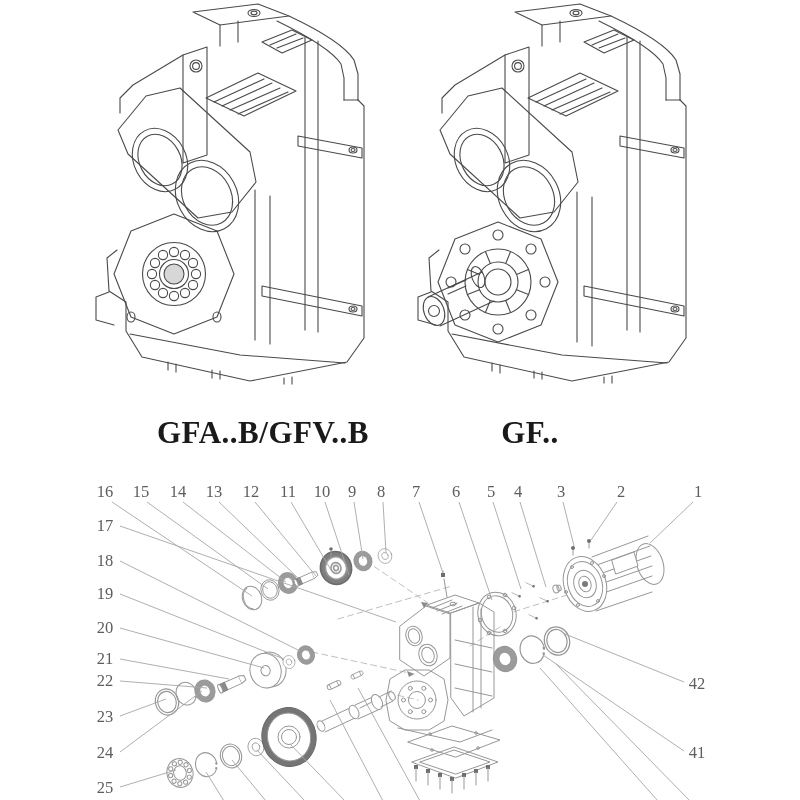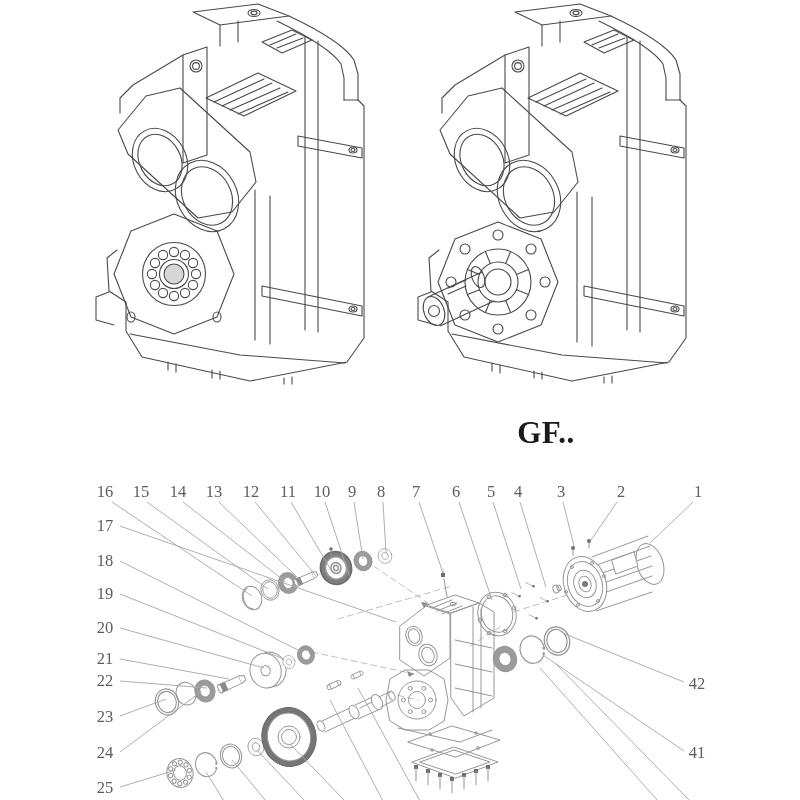--- a/index.html
+++ b/index.html
@@ -7,21 +7,21 @@
          font-family:"Liberation Serif",serif;}
   svg{position:absolute;left:0;top:0;}
   .dk{stroke:#4a4a4a;fill:none;stroke-width:1.1;stroke-linejoin:round;stroke-linecap:round;}
   .lt{stroke:#979797;fill:none;stroke-width:1;stroke-linejoin:round;stroke-linecap:round;}
   .ld line{stroke:#a6a6a6;stroke-width:.9;}
   .dsh{stroke:#b8b8b8;stroke-width:.9;stroke-dasharray:6 4;fill:none;}
   .num{font-family:"Liberation Serif",serif;font-size:16.5px;fill:#5d5d5d;}
   .caption{position:absolute;top:415px;font-weight:bold;font-size:31px;color:#1a1a1a;
            transform:translateX(-50%);white-space:nowrap;letter-spacing:.5px;}
   .caption.l{left:263px;}
-  .caption.r{left:546px;}
+  .caption.r{left:530px;}
 </style>
 </head>
 <body>
 
 <div class="stage">
 <svg width="800" height="800" viewBox="0 0 800 800">
   <defs>
     <g id="sym-bearing">
           <ellipse rx="10" ry="11" fill="#9b9b9b"></ellipse>
           <ellipse rx="5.2" ry="6" fill="#fff"></ellipse>
@@ -477,14 +477,15 @@
     <text class="num" x="105" y="664">21</text>
     <text class="num" x="105" y="686">22</text>
     <text class="num" x="105" y="722">23</text>
     <text class="num" x="105" y="758">24</text>
     <text class="num" x="105" y="793">25</text>
     <text class="num" x="697" y="689">42</text>
     <text class="num" x="697" y="758">41</text>
   </g>
 </svg>
 
+<div class="caption l">GFA..B/GFV..B</div>
 <div class="caption r">GF..</div>
 </div>
 
 </body></html>

